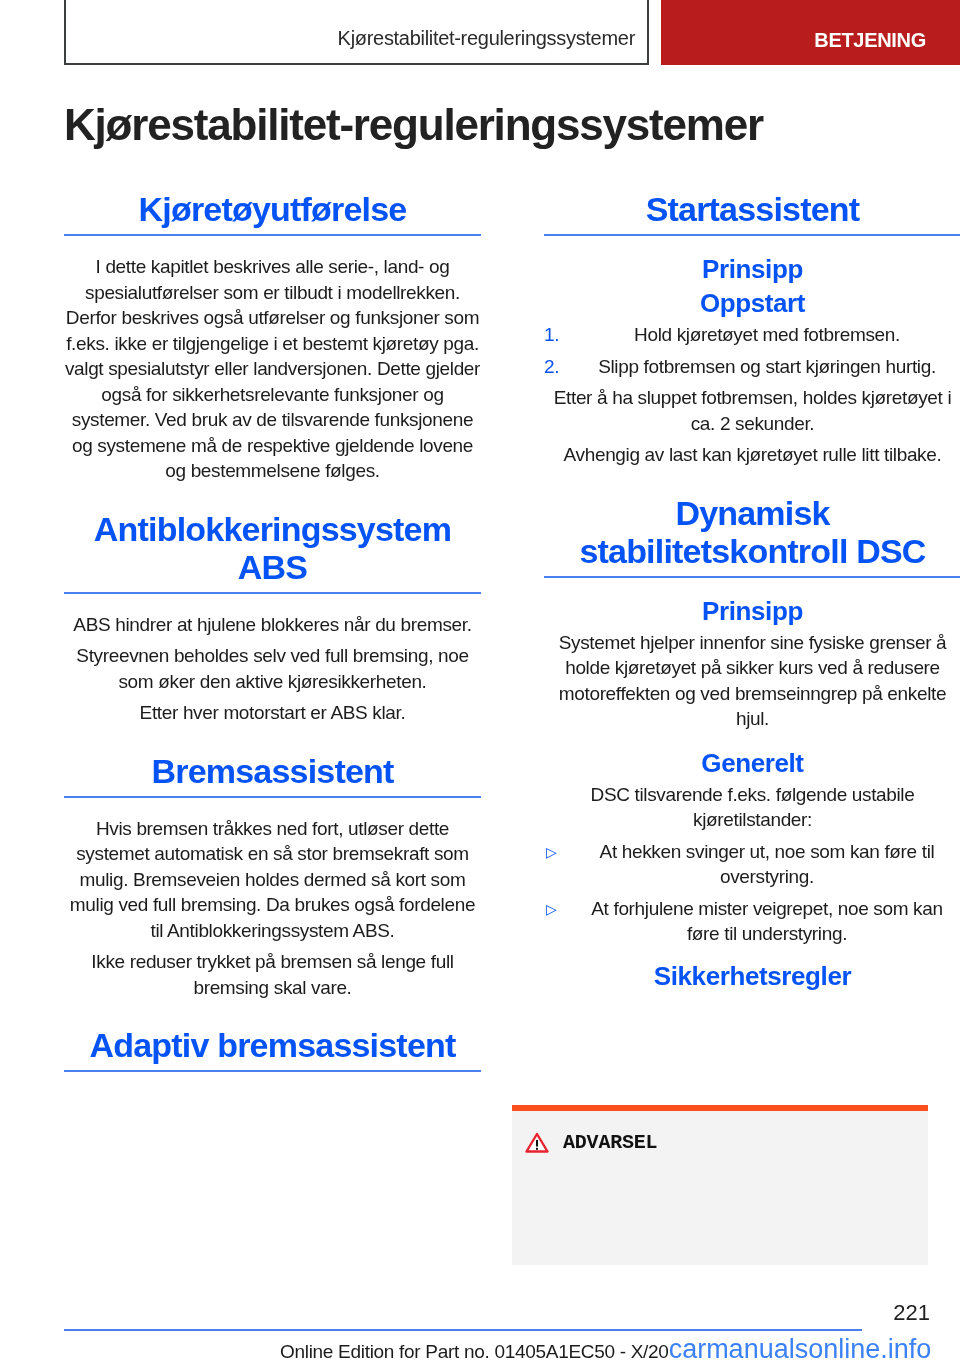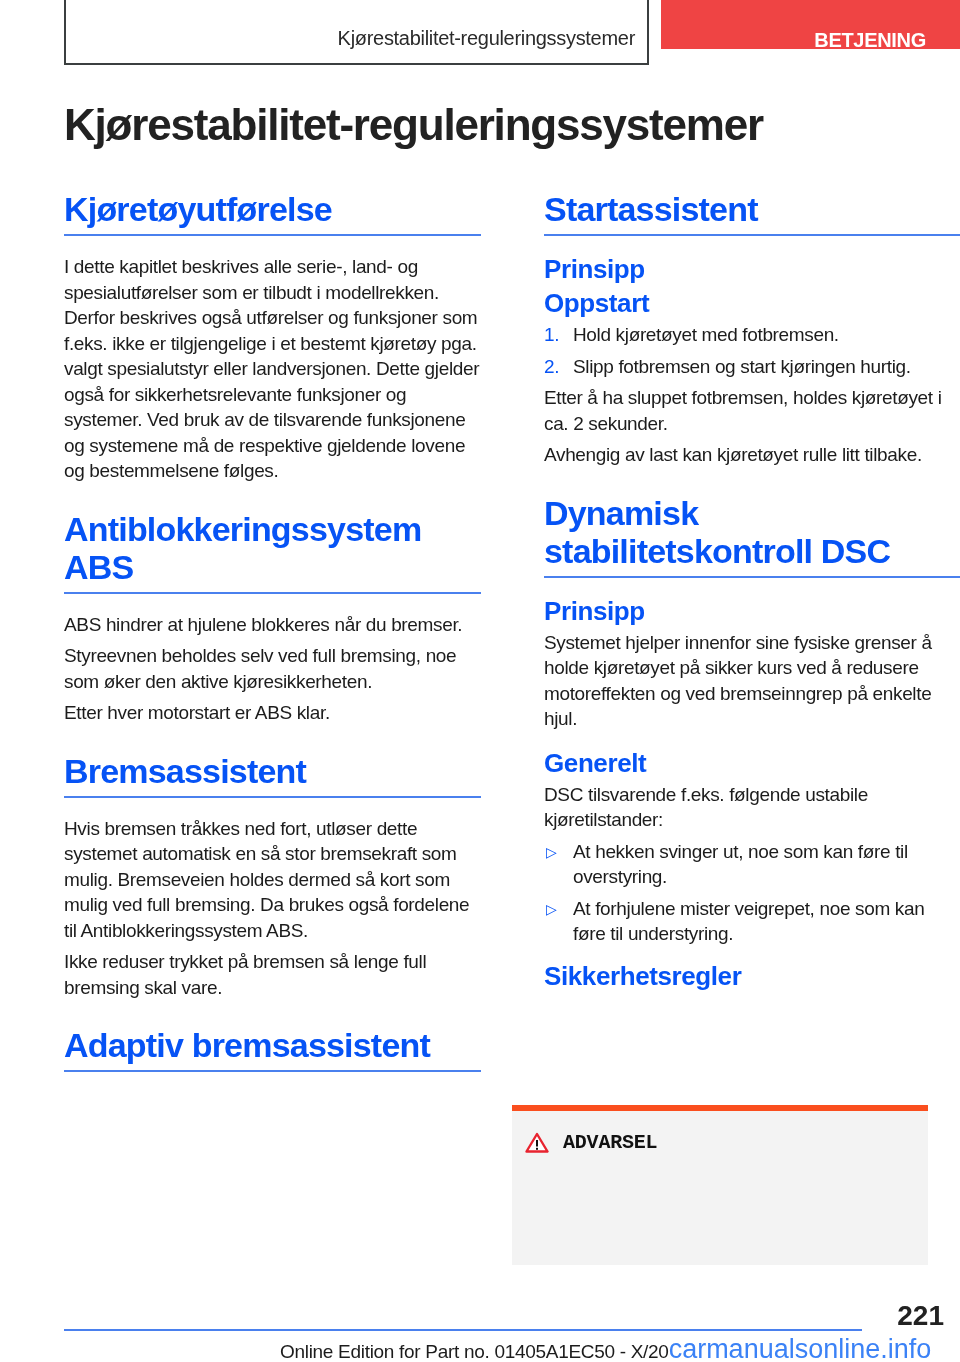--- a/index.html
+++ b/index.html
@@ -8,21 +8,21 @@
 
   .hdr-box {
     position: absolute; left: 64px; top: -2px; width: 585px; height: 67px;
     border: 2px solid #3b3f40; border-top: none; background: #fff;
   }
   .hdr-title {
     position: absolute; right: 12px; top: 29px;
     font-size: 20px; color: #2a2a2a; letter-spacing: -0.3px;
   }
   .hdr-section {
-    position: absolute; left: 661px; top: 0; width: 299px; height: 49px; background: #ef4444;
+    position: absolute; left: 661px; top: 0; width: 299px; height: 65px; background: #b91c1c;
   }
   .hdr-section span {
     position: absolute; right: 34px; top: 29px; color: #fff; font-weight: bold; font-size: 20px; letter-spacing: -0.3px;
   }
 
   .page-title {
     position: absolute; left: 64px; top: 100px; font-size: 44px; font-weight: bold; color: #222;
     letter-spacing: -1.2px; white-space: nowrap;
   }
 
@@ -30,41 +30,41 @@
   .col-left { left: 64px; }
   .col-right { left: 512px; margin-left: 32px; }
 
   .h2 {
     color: #0653f5; font-weight: bold; font-size: 34px; line-height: 38px; letter-spacing: -0.8px;
     padding-bottom: 6px; border-bottom: 2px solid #4a80ee; margin-bottom: 18px;
   }
   .h3 { color: #0653f5; font-weight: bold; font-size: 26px; line-height: 30px; letter-spacing: -0.4px; margin-bottom: 4px; }
   p { font-size: 19px; line-height: 25.5px; letter-spacing: -0.35px; margin-bottom: 6px; color: #1c1c1c; }
 
-  .sect { margin-bottom: 26px; }
+  .sect { margin-bottom: 26px; text-align: center; }
 
   ol.steps { list-style: none; margin-bottom: 6px; }
   ol.steps li { position: relative; padding-left: 29px; font-size: 19px; line-height: 25.5px; letter-spacing: -0.35px; margin-bottom: 6px; }
   ol.steps li .num { position: absolute; left: 0; top: 0; color: #0653f5; }
 
   ul.bullets { list-style: none; margin-bottom: 6px; }
   ul.bullets li { position: relative; padding-left: 29px; font-size: 19px; line-height: 25.5px; letter-spacing: -0.35px; margin-bottom: 6px; }
   ul.bullets li .tri { position: absolute; left: 2px; top: 1px; color: #0653f5; font-size: 14px; }
 
   .warn {
     position: absolute; left: 512px; top: 1105px; width: 416px; height: 160px;
     background: #f3f3f3; border-top: 6px solid #fa4e1e; padding: 20px 8px 0 7px; overflow: hidden;
   }
   .warn-head { display: flex; align-items: center; margin-bottom: 4px; }
   .warn-head svg { margin-left: 6px; margin-right: 14px; }
   .warn-head span { font-weight: bold; font-size: 20px; letter-spacing: -0.2px; color: #111; font-family: Liberation Mono, monospace; }
   .warn p { margin-bottom: 0; }
 
   .foot-line { position: absolute; left: 64px; top: 1329px; width: 798px; height: 2px; background: #4a80ee; }
-  .page-num { position: absolute; right: 16px; top: 1300px; font-size: 28px; font-weight: bold; color: #222; }
+  .page-num { position: absolute; right: 30px; top: 1300px; font-size: 22px; font-weight: normal; color: #222; }
   .foot-text { position: absolute; left: 280px; top: 1334px; font-size: 19px; color: #1c1c1c; white-space: nowrap; letter-spacing: -0.3px; }
   .foot-text .wm { color: #3b82f6; font-size: 27px; letter-spacing: 0; text-align: right; }
 </style>
 </head>
 <body>
 
 <div class="hdr-box">
   <span class="hdr-title">Kjørestabilitet-reguleringssystemer</span>
 </div>
 <div class="hdr-section">

